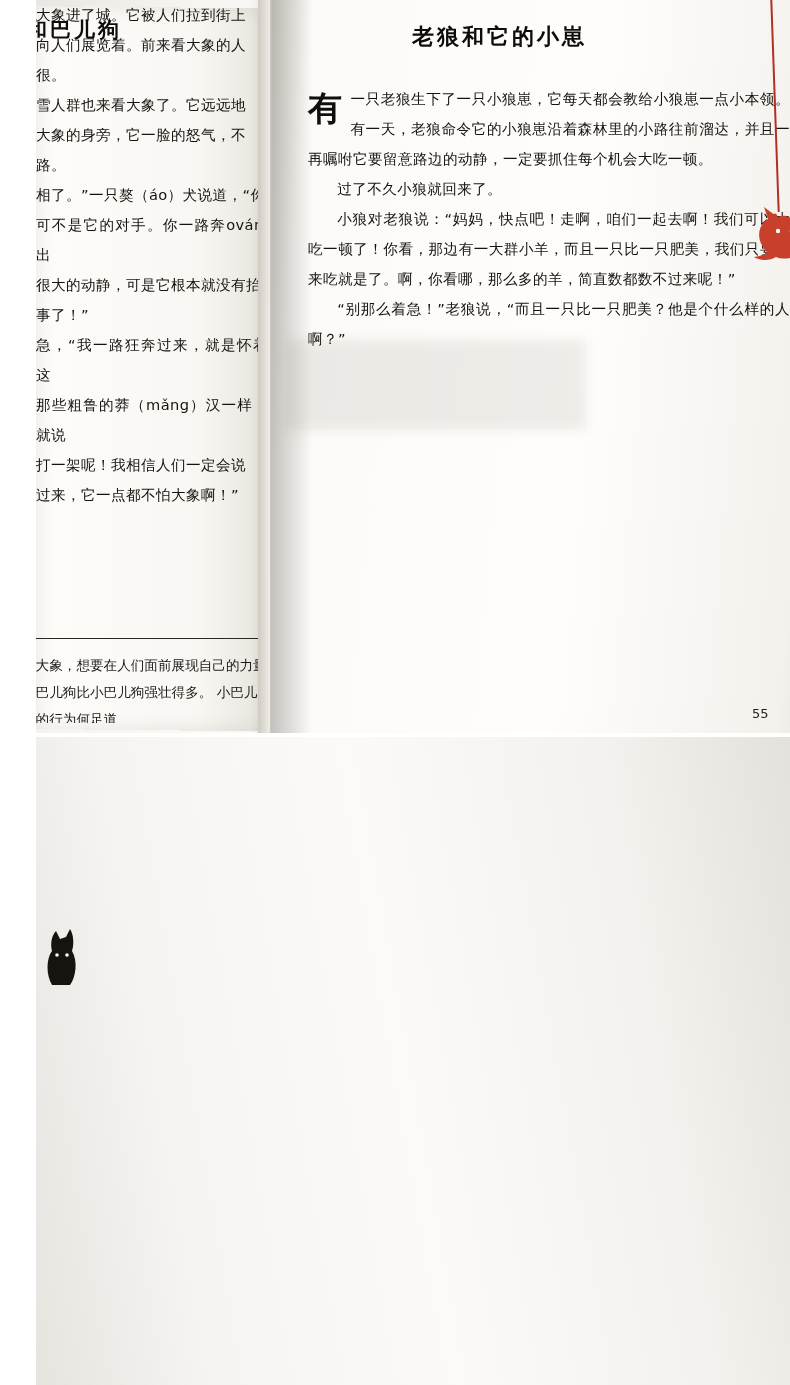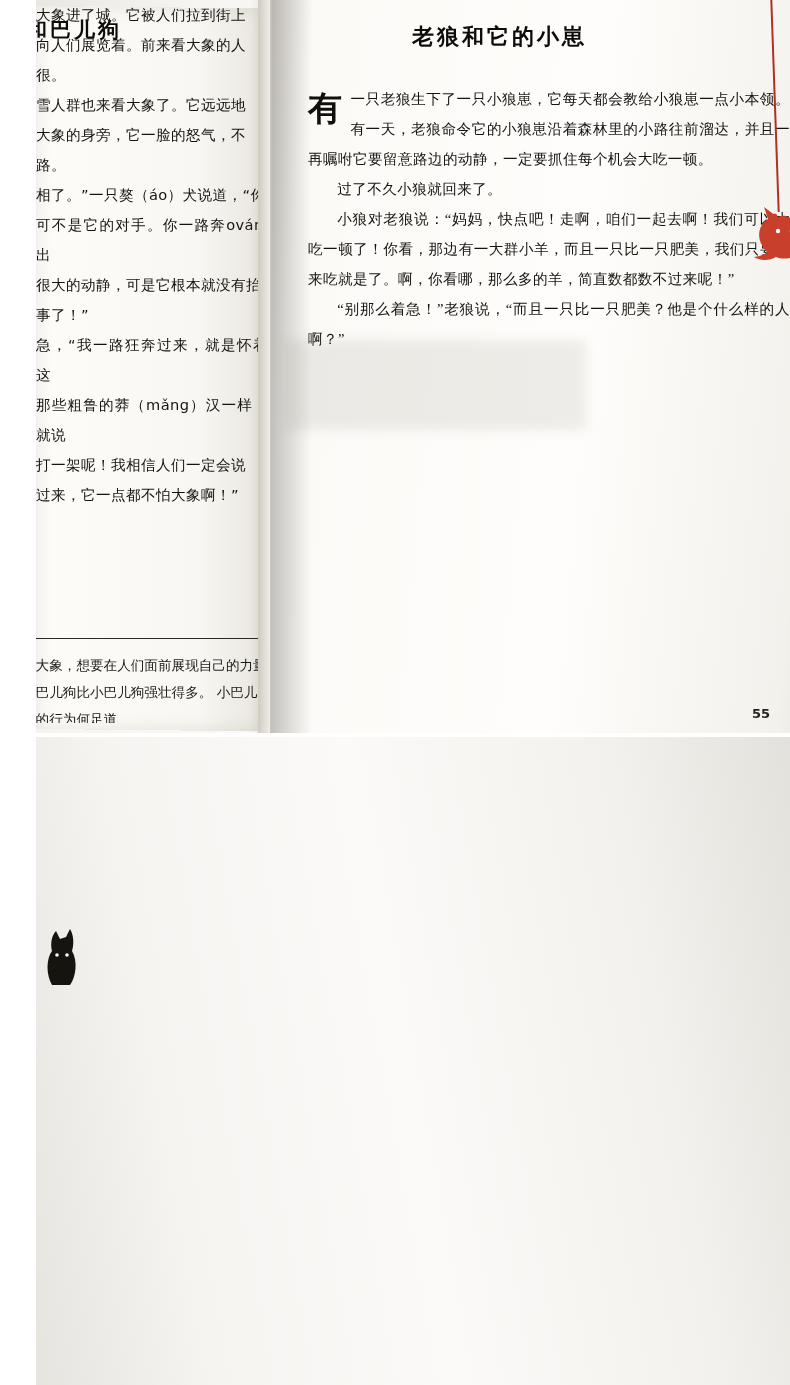--- a/index.html
+++ b/index.html
@@ -58,21 +58,21 @@
     color: #15130f;
     font-family: "DejaVu Sans", sans-serif;
     font-size: 14.6px;
     line-height: 30px;
     letter-spacing: 0.4px;
     text-align: justify;
   }
   .col-text p {
     margin: 0;
   }
-  .indent { text-indent: 2em; font-family: Liberation Serif, serif; }
+  .indent { text-indent: 2em; }
   .title-main {
     position: absolute;
     font-family: "DejaVu Sans", sans-serif;
     font-weight: bold;
     color: #0d0c0a;
     letter-spacing: 3px;
   }
   .dropcap {
     float: left;
     font-family: "DejaVu Sans", sans-serif;
@@ -120,21 +120,21 @@
   #tp-right {
     left: 236px; top: 0; width: 554px; height: 735px;
     background: linear-gradient(95deg, #ece9e3 0%, #fbfaf7 7%, #fefdfb 55%, #f3f1ec 92%, #e4e1da 100%);
   }
   #tp-right-title {
     left: 376px; top: 22px; font-size: 22px;
   }
   #tp-right-body {
     left: 272px; top: 84px; width: 482px;
   }
-  #tp-right-pagenum { left: 716px; top: 706px; font-weight: bold; }
+  #tp-right-pagenum { left: 716px; top: 706px; }
   .gutter-top {
     left: 214px; top: 0; width: 46px; height: 735px;
   }
   .edge-top {
     position: absolute; left: 222px; top: 0; width: 12px; height: 735px;
     background: linear-gradient(90deg, #cfcbc2, #efece6);
     z-index: 6;
   }
   
   .art { position: absolute; z-index: 12; }

